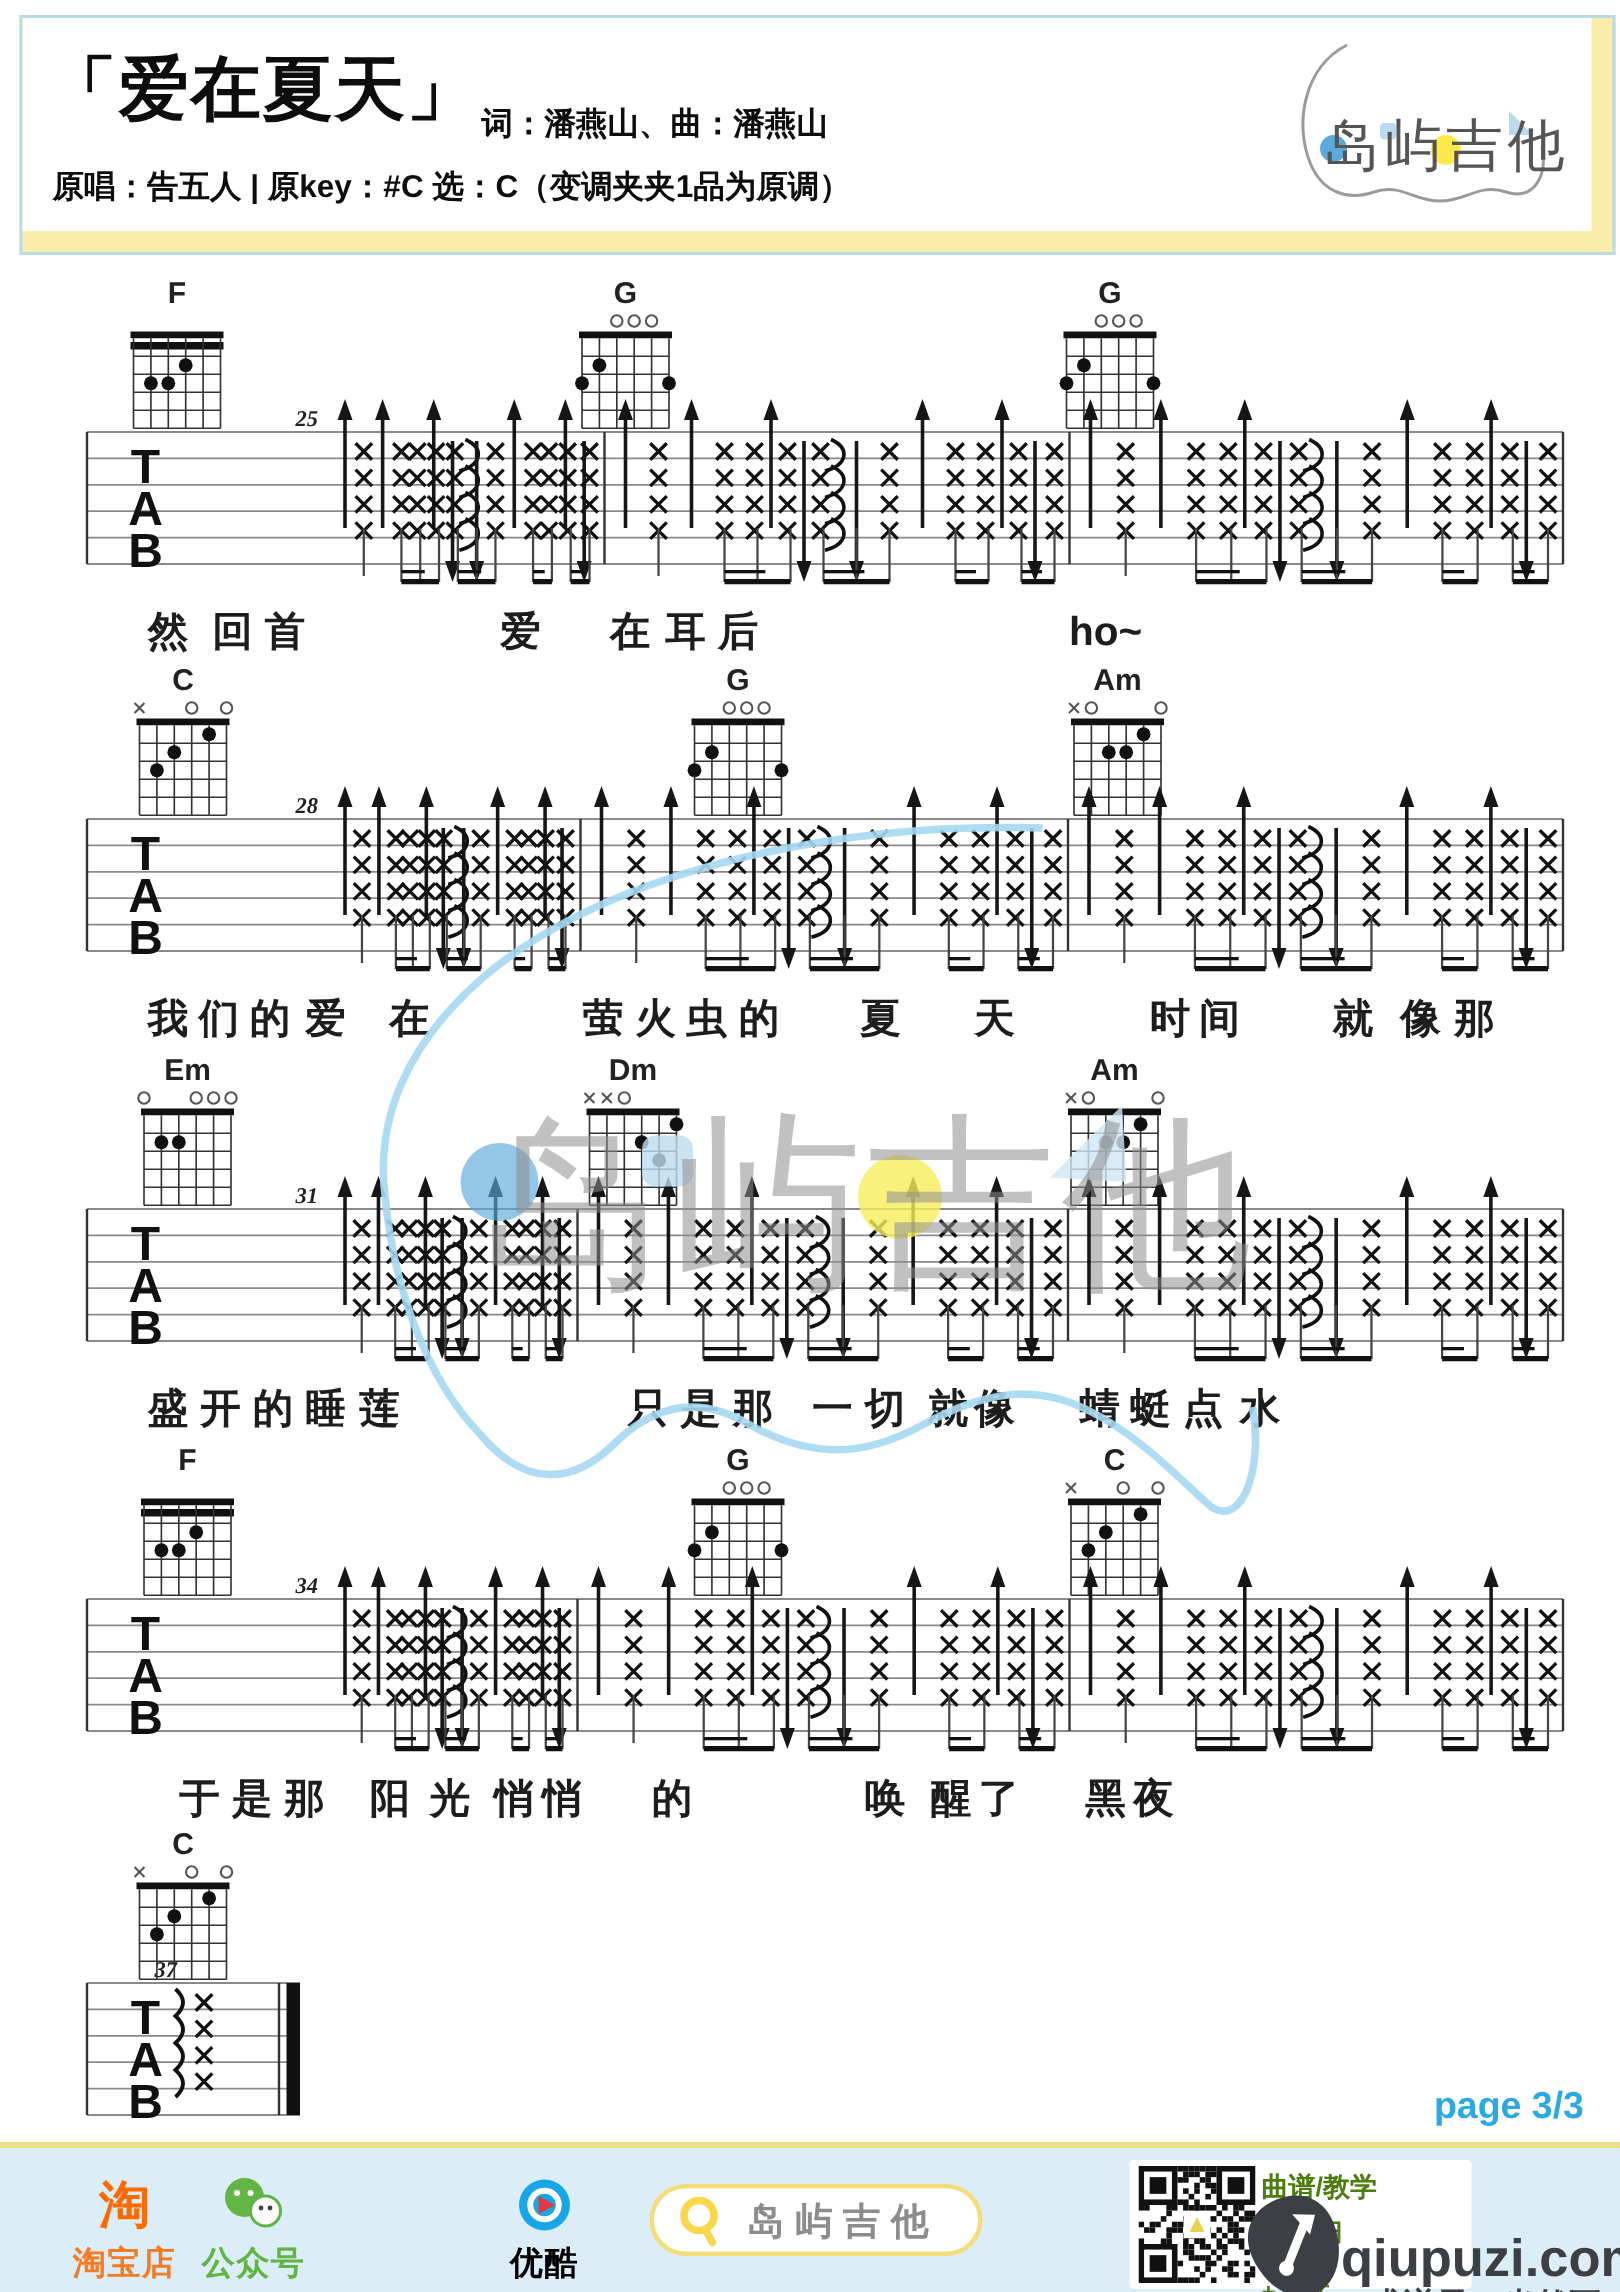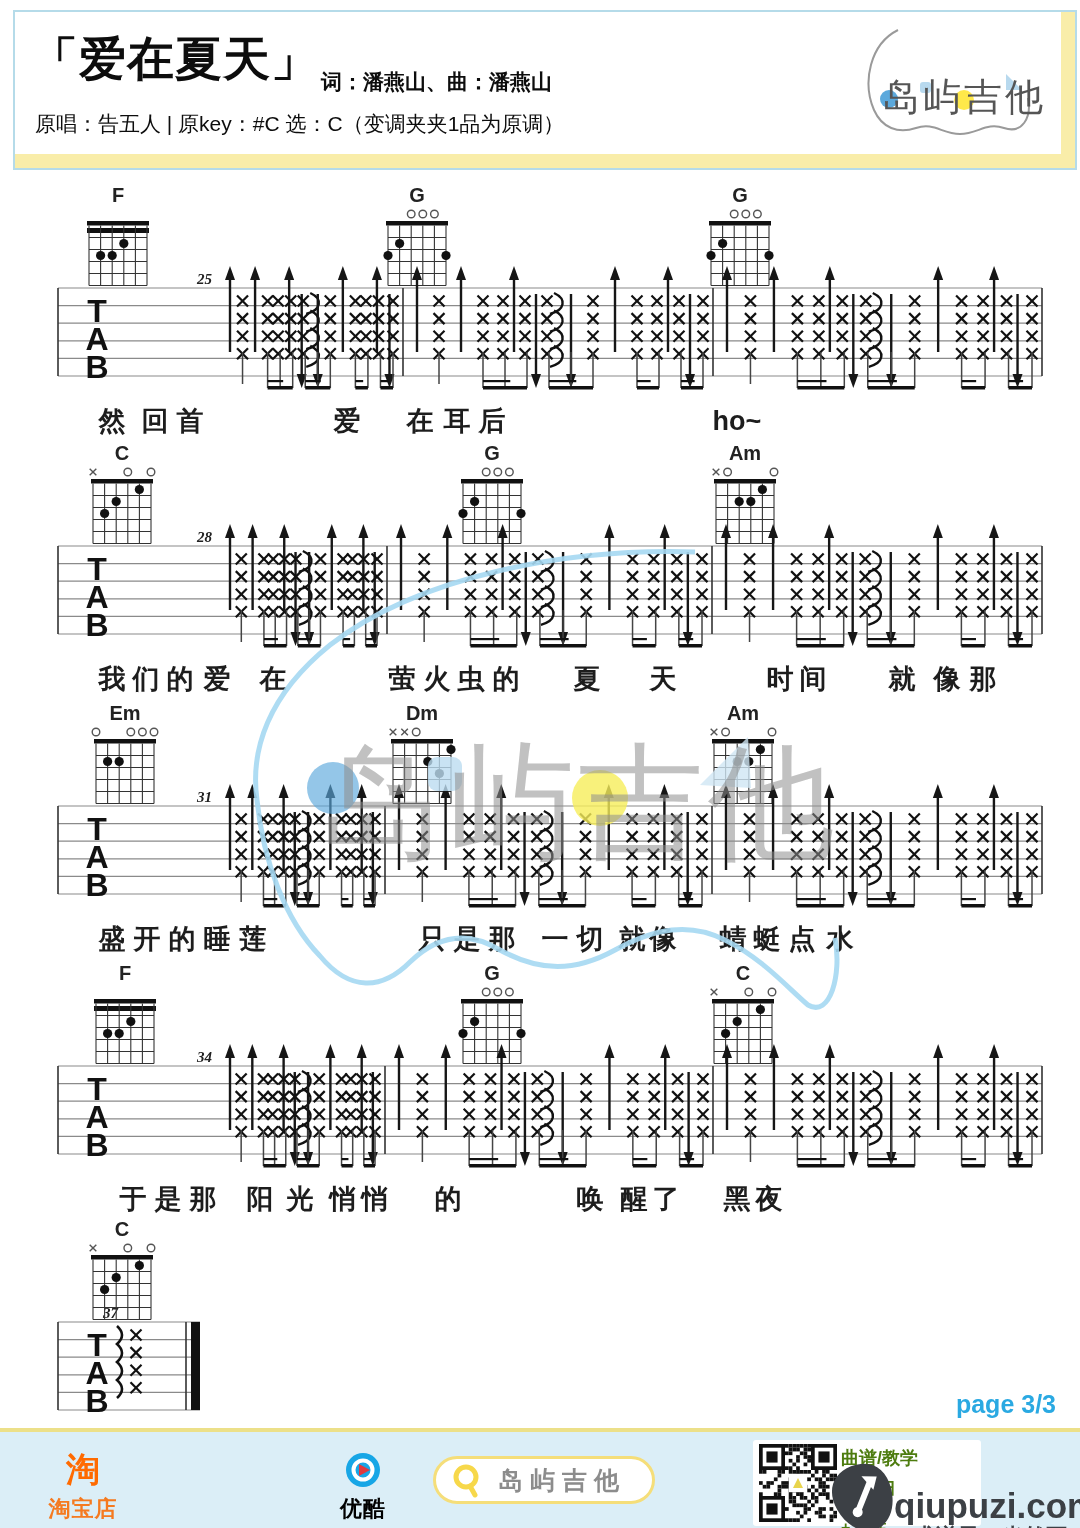--- a/index.html
+++ b/index.html
@@ -4,21 +4,21 @@
 <style>
   html,body{margin:0;padding:0;background:#fff;}
   .page{position:relative;width:1080px;height:1528px;background:#fff;overflow:hidden;
         font-family:"Liberation Sans",sans-serif;color:#111;}
   
   .header-card{position:absolute;left:13px;top:10px;width:1060px;height:156px;
                background:#f9eda9;border:2px solid #b5dbe9;z-index:5;}
   .header-inner{position:absolute;left:0;top:0;right:14px;bottom:14px;background:#fff;padding-left:29px;}
   .title{position:absolute;left:16px;top:16px;font-size:47px;font-weight:800;letter-spacing:1px;color:#0d0d0d;}
   .credits{position:absolute;left:306px;top:56px;font-size:21px;font-weight:700;color:#0d0d0d;}
-  .meta{position:absolute;left:20px;top:98px;font-size:21px;font-weight:400;color:#0d0d0d;}
+  .meta{position:absolute;left:20px;top:98px;font-size:21px;font-weight:700;color:#0d0d0d;}
   .logo-box{position:absolute;right:10px;top:10px;width:205px;height:130px;}
   
   #score{position:absolute;left:0;top:0;z-index:2;}
   #watermark{position:absolute;left:0;top:0;z-index:3;pointer-events:none;}
   
   .page-label{position:absolute;right:24px;top:1390px;font-size:25px;font-weight:600;color:#2aa9e2;z-index:4;}
   
   .footer{position:absolute;left:0;top:1428px;width:1080px;height:100px;background:#dbeef7;
           border-top:4px solid #ece089;box-sizing:border-box;z-index:5;}
   .flink{position:absolute;top:16px;width:90px;text-align:center;}
@@ -1928,20 +1928,33 @@
 
   <div class="footer">
 
     <div class="flink" style="left:38px">
       <div class="ic">
           <span class="taobao-char">淘</span>
         </div>
       <div class="lb lb-taobao">淘宝店</div>
     </div>
 
+    <div class="flink" style="left:124px">
+      <div class="ic">
+        <svg width="46" height="40" viewBox="0 0 46 40">
+          <circle cx="17" cy="15" r="13" fill="#62b545"></circle>
+          <circle cx="12" cy="12" r="2" fill="#fff"></circle>
+            <circle cx="21" cy="12" r="2" fill="#fff"></circle>
+          <circle cx="31" cy="24" r="10" fill="#fff" stroke="#62b545" stroke-width="2"></circle>
+          <circle cx="28" cy="22" r="1.6" fill="#444"></circle>
+            <circle cx="34" cy="22" r="1.6" fill="#444"></circle>
+        </svg>
+      </div>
+      <div class="lb lb-wechat">公众号</div>
+    </div>
 
 
 
     <div class="flink" style="left:318px">
       <div class="ic">
         <svg width="40" height="40" viewBox="0 0 40 40">
           <circle cx="20" cy="20" r="17" fill="#17a6e6"></circle>
           <circle cx="20" cy="20" r="9.5" fill="none" stroke="#fff" stroke-width="4"></circle>
           <path d="M16 14 L27 20 L16 26 Z" fill="#e0393f"></path>
         </svg>

